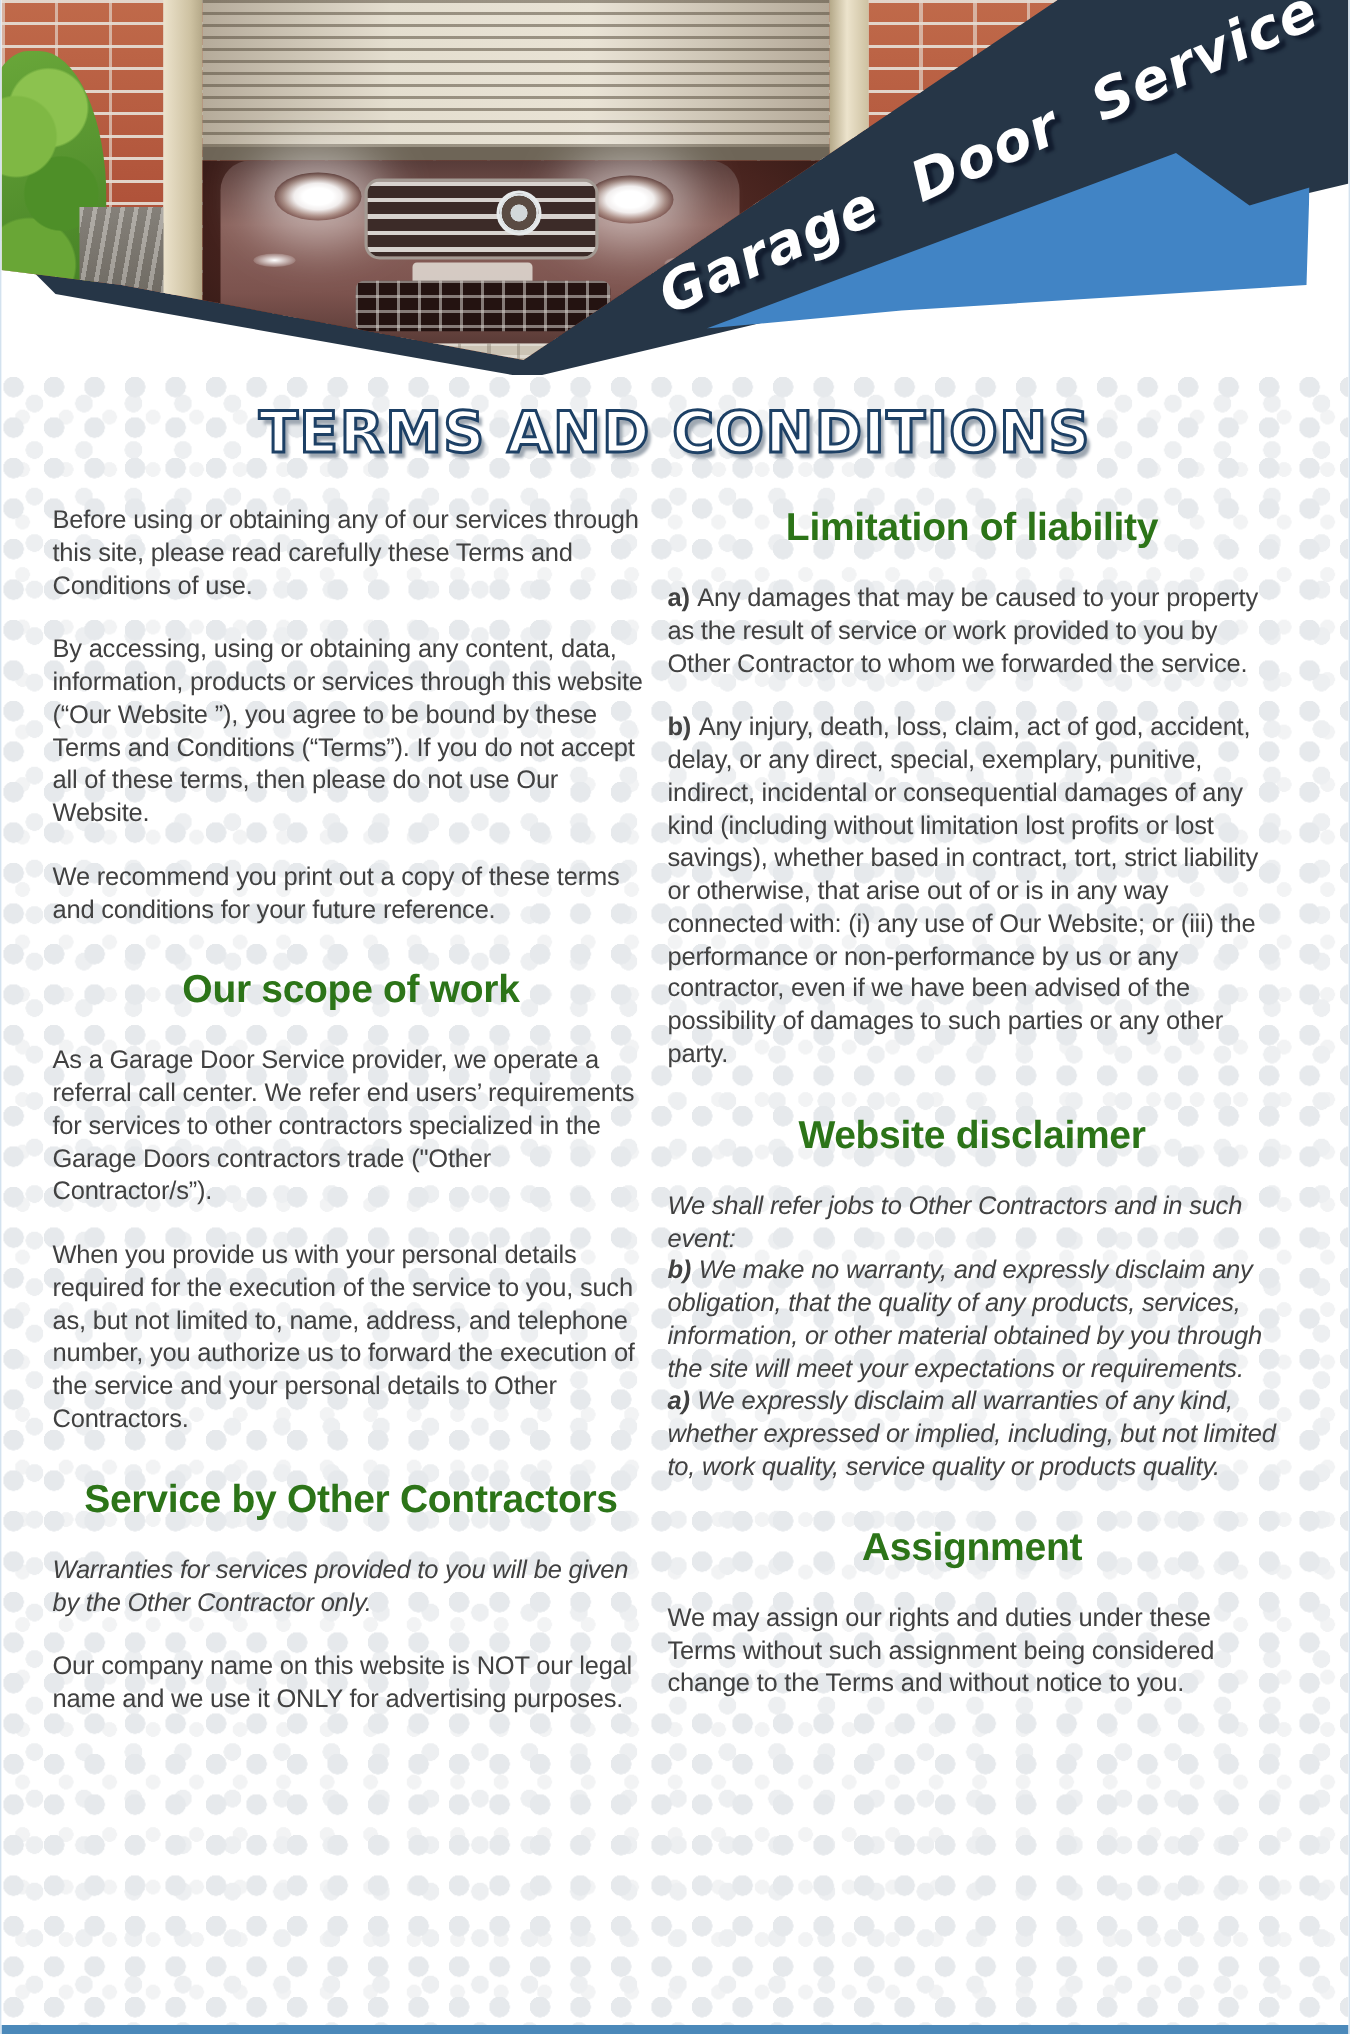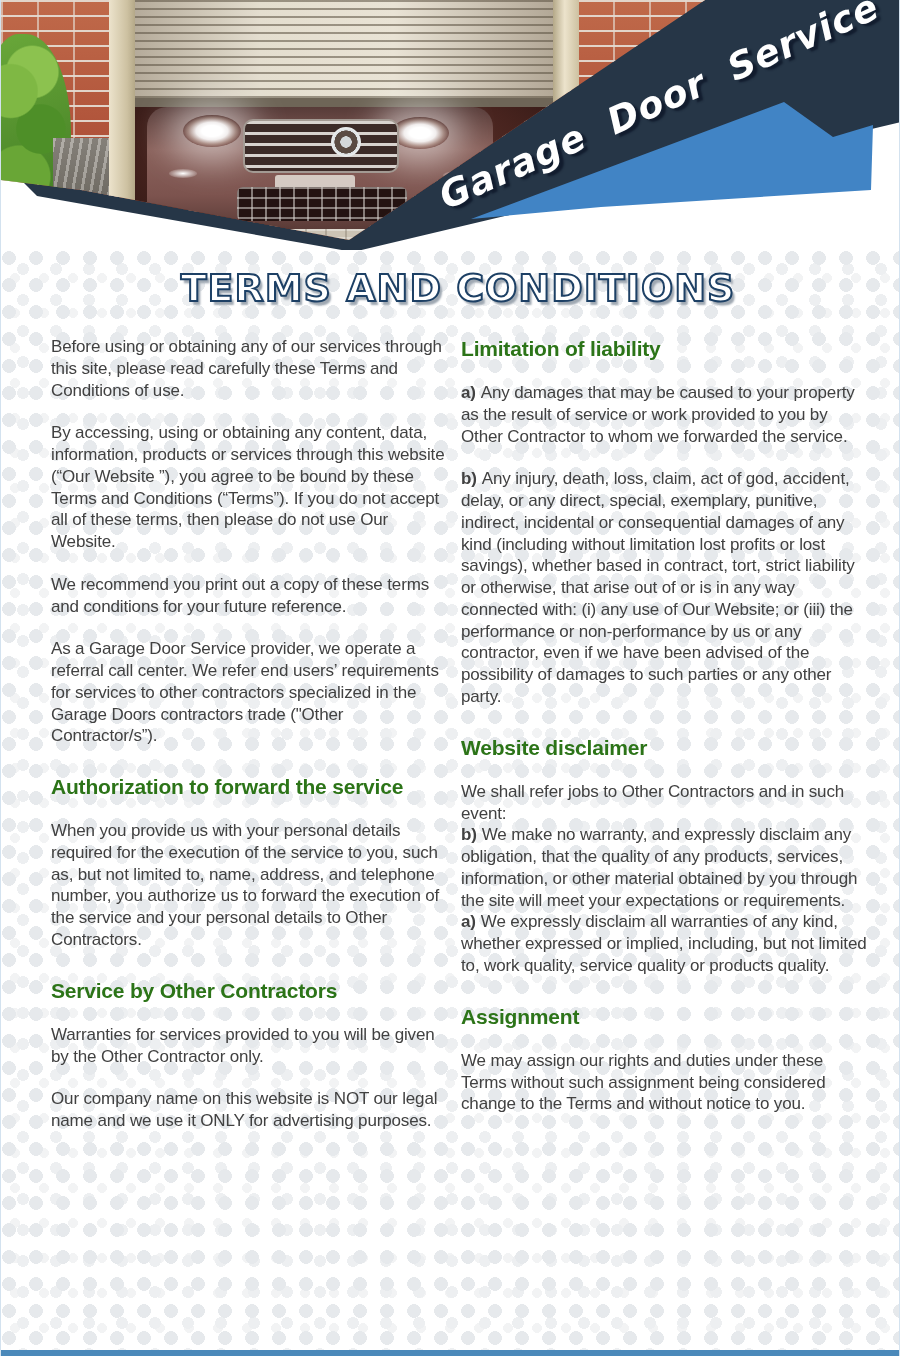--- a/index.html
+++ b/index.html
@@ -76,33 +76,33 @@
     transform:rotate(-24deg);
     font-family:"DejaVu Sans",sans-serif;font-weight:700;font-style:italic;
     font-size:37px;color:#ffffff;letter-spacing:1px;word-spacing:14px;white-space:nowrap;
     text-shadow:3px 4px 2px rgba(16,26,43,.9);}
   
   .main{flex:1 1 auto;overflow:hidden;background-color:#fff;
     background-image:
       radial-gradient(circle 7px at 8px 8px,#e6e9ec 97%,rgba(255,255,255,0)),
       radial-gradient(circle 6px at 22px 19px,#edeff1 97%,rgba(255,255,255,0)),
       radial-gradient(circle 5px at 14px 28px,#f2f3f4 97%,rgba(255,255,255,0));
-    background-size:27px 27px,33px 31px,29px 35px;padding-left:16px;}
+    background-size:27px 27px,33px 31px,29px 35px;}
   .page-title{margin:16px 0 24px;text-align:center;
     font-family:"DejaVu Sans",sans-serif;font-weight:800;font-size:38px;
     color:#ffffff;-webkit-text-stroke:2px #1d4065;letter-spacing:1px;
     text-shadow:3px 4px 2px #9fa8b2;}
   .columns{display:grid;grid-template-columns:398px 406px;column-gap:28px;
     padding:0 0 24px 34px;gap:12px;}
   .col{font-size:17px;line-height:1.28;color:#414141;letter-spacing:-0.15px;}
   .col p{margin:0 0 21px;}
-  .col .tight{margin:0;}
+  .col .tight{margin:0;font-style:italic;}
   .col .group{margin:0 0 21px;}
-  .col h2{font-size:21px;line-height:1.2;color:#2c7418;margin:27px 0 21px;
-    letter-spacing:-0.2px;font-weight:700;}
+  .col h2{font-size:26px;line-height:1.2;color:#2c7418;margin:27px 0 21px;
+    letter-spacing:-0.2px;font-weight:700;text-align:center;}
   .col > :first-child{margin-top:2px;}
   .col h2:first-child{margin-top:2px;}
   .lbl{font-weight:700;margin-right:5px;}
   
   .footer-bar{flex:0 0 auto;height:6px;width:100%;background:#4b89ba;}
 </style>
 </head>
 <body>
 
 <div class="page">
@@ -139,23 +139,23 @@
   <div class="main">
     <h1 class="page-title">TERMS AND CONDITIONS</h1>
 
     <div class="columns">
 
       <div class="col">
         <p>Before using or obtaining any of our services through this site, please read carefully these Terms and Conditions of use.</p>
         <p>By accessing, using or obtaining any content, data, information, products or services through this website (“Our Website ”), you agree to be bound by these Terms and Conditions (“Terms”). If you do not accept all of these terms, then please do not use Our Website.</p>
         <p>We recommend you print out a copy of these terms and conditions for your future reference.</p>
 
+        <h2>Our scope of work</h2>
         <p>As a Garage Door Service provider, we operate a referral call center. We refer end users’ requirements for services to other contractors specialized in the Garage Doors contractors trade ("Other Contractor/s”).</p>
 
-        <h2>Authorization to forward the service</h2>
         <p>When you provide us with your personal details required for the execution of the service to you, such as, but not limited to, name, address, and telephone number, you authorize us to forward the execution of the service and your personal details to Other Contractors.</p>
 
         <h2>Service by Other Contractors</h2>
         <div class="group">
           <div class="tight">Warranties for services provided to you will be given by the Other Contractor only.</div>
         </div>
         <p>Our company name on this website is NOT our legal name and we use it ONLY for advertising purposes.</p>
       </div>
 
       <div class="col">

